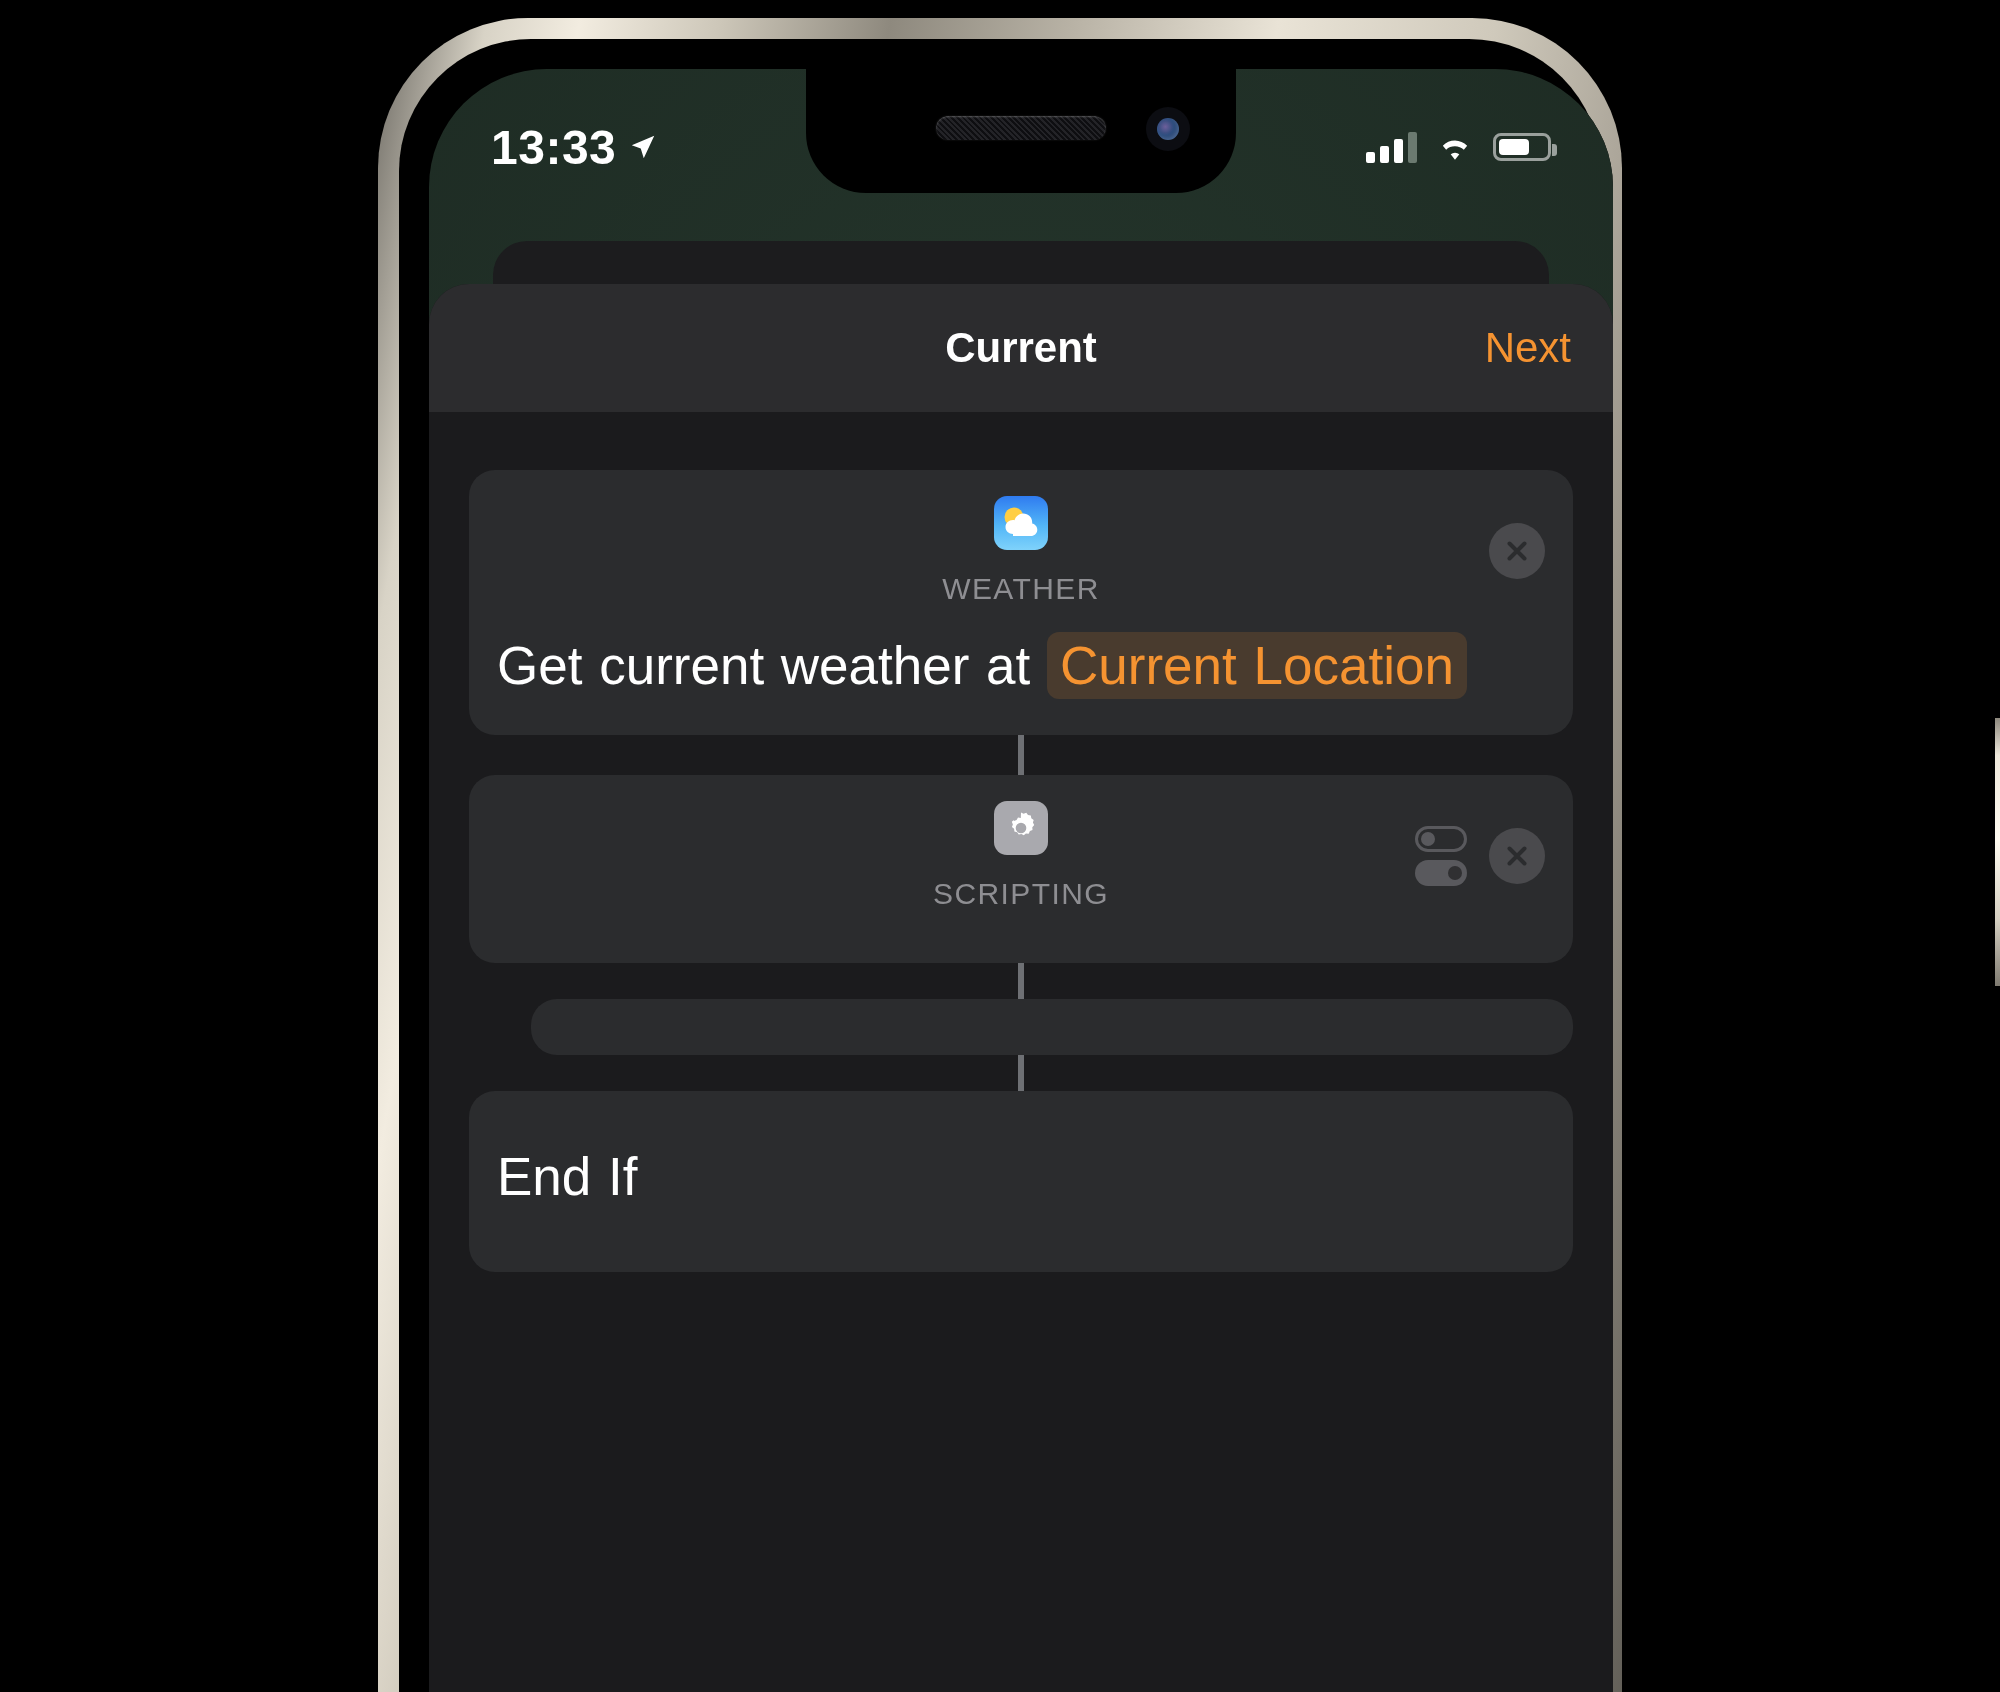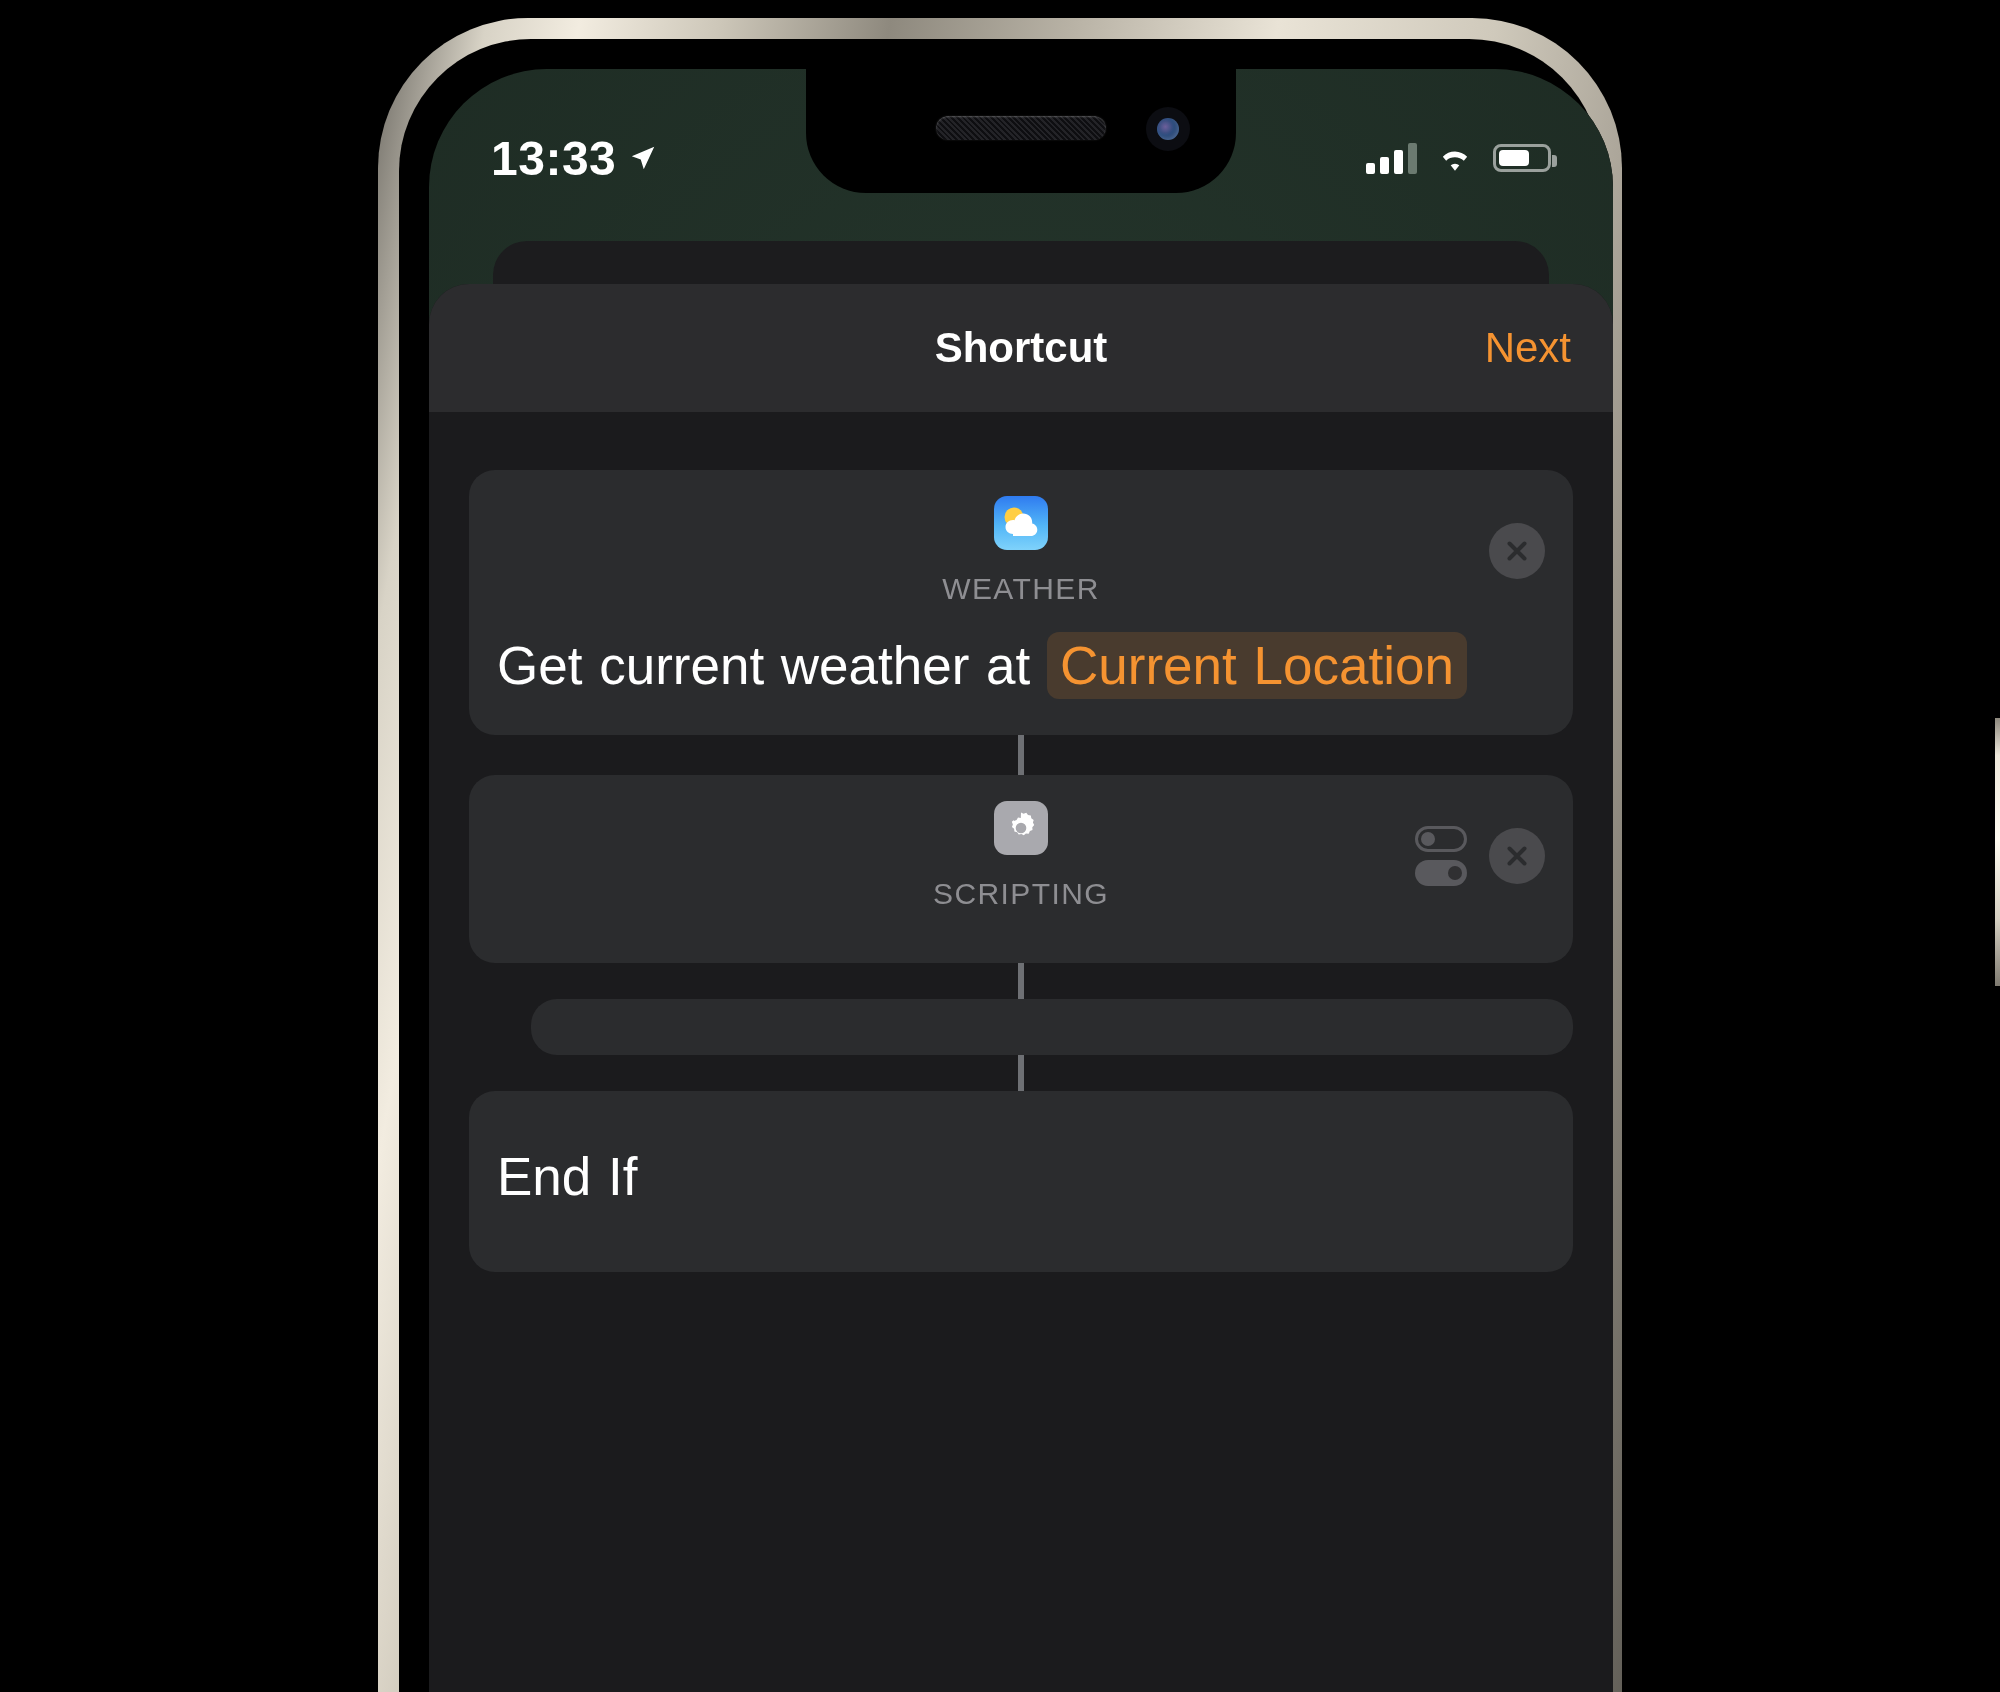--- a/index.html
+++ b/index.html
@@ -74,21 +74,21 @@
   }
   .front-cam::after {
     content: ""; position: absolute;
     left: 11px; top: 11px; width: 22px; height: 22px; border-radius: 50%;
     background: radial-gradient(circle at 38% 40%, #6d5f9b 0%, #2b4a7a 45%, #101726 100%);
     box-shadow: inset -2px -2px 4px rgba(120,160,220,.5);
   }
 
   
   .statusbar {
-    position: absolute; left: 0; top: 16px; width: 100%; height: 124px;
+    position: absolute; left: 0; top: 5px; width: 100%; height: 124px;
     display: flex; align-items: center; justify-content: space-between;
     padding: 0 62px; z-index: 7;
     color: #fff;
   }
   .sb-left { display: flex; align-items: center; gap: 12px; padding-top: 22px; }
   .sb-time { font-size: 48px; font-weight: 700; letter-spacing: .5px; }
   .loc-arrow { width: 30px; height: 30px; }
   .sb-right { display: flex; align-items: center; gap: 18px; padding-top: 22px; }
 
   .cell-bars { display: flex; align-items: flex-end; gap: 5px; height: 32px; }
@@ -248,21 +248,21 @@
                 <i></i>
               </span>
           </div>
         </div>
 
         <div class="sheet-back"></div>
 
         <div class="sheet">
 
           <div class="navbar">
-            <span class="nav-title">Shortcut</span>
+            <span class="nav-title">Current</span>
             <span class="nav-next">Next</span>
           </div>
 
           <div class="actions">
 
             <div class="card">
               <div class="card-head">
                 <span class="app-icon weather">
                   <svg viewBox="0 0 54 54" width="54" height="54">
                     <circle cx="20" cy="21" r="9.5" fill="#ffce44"></circle>

